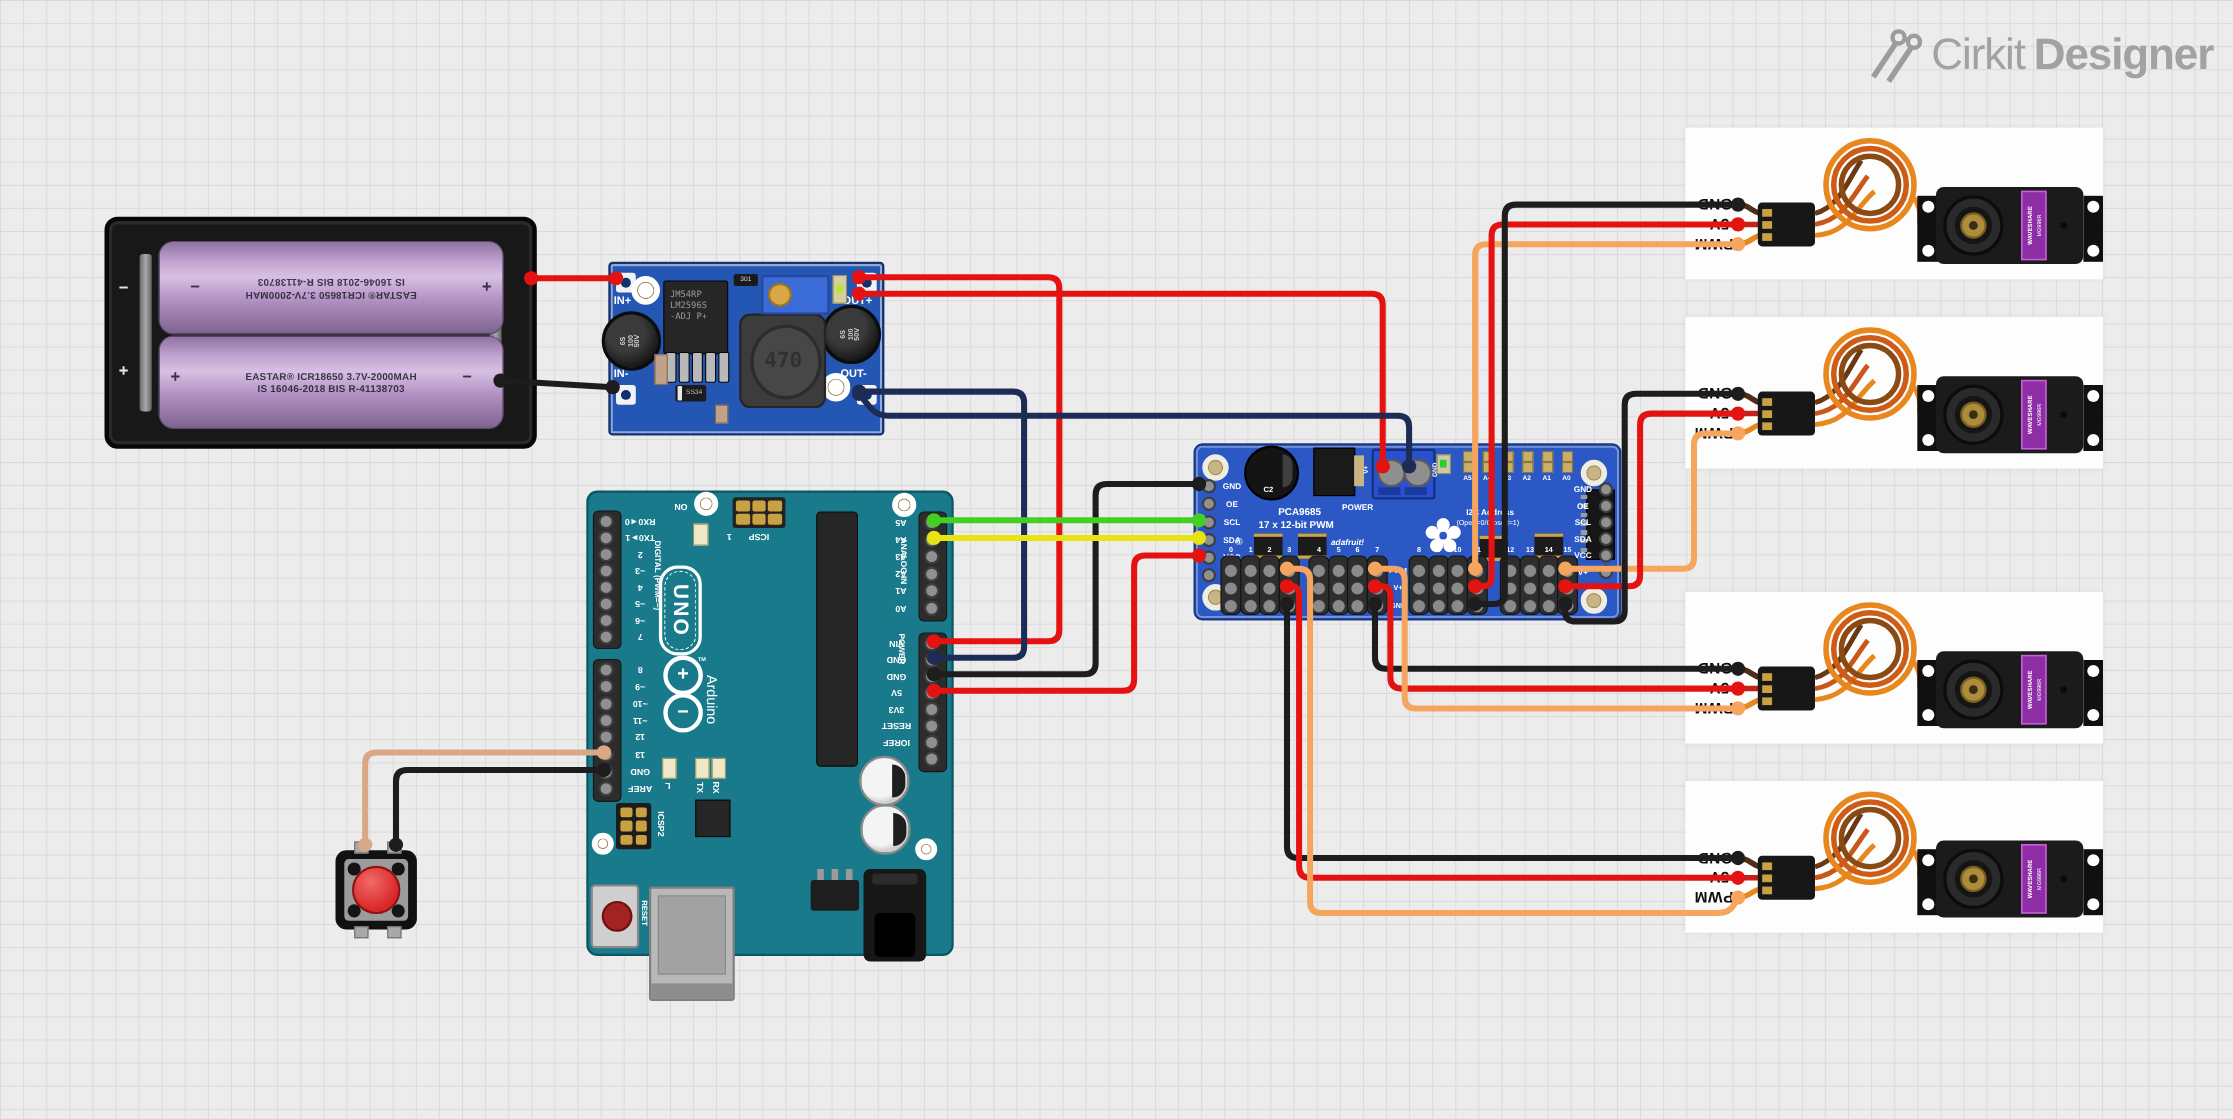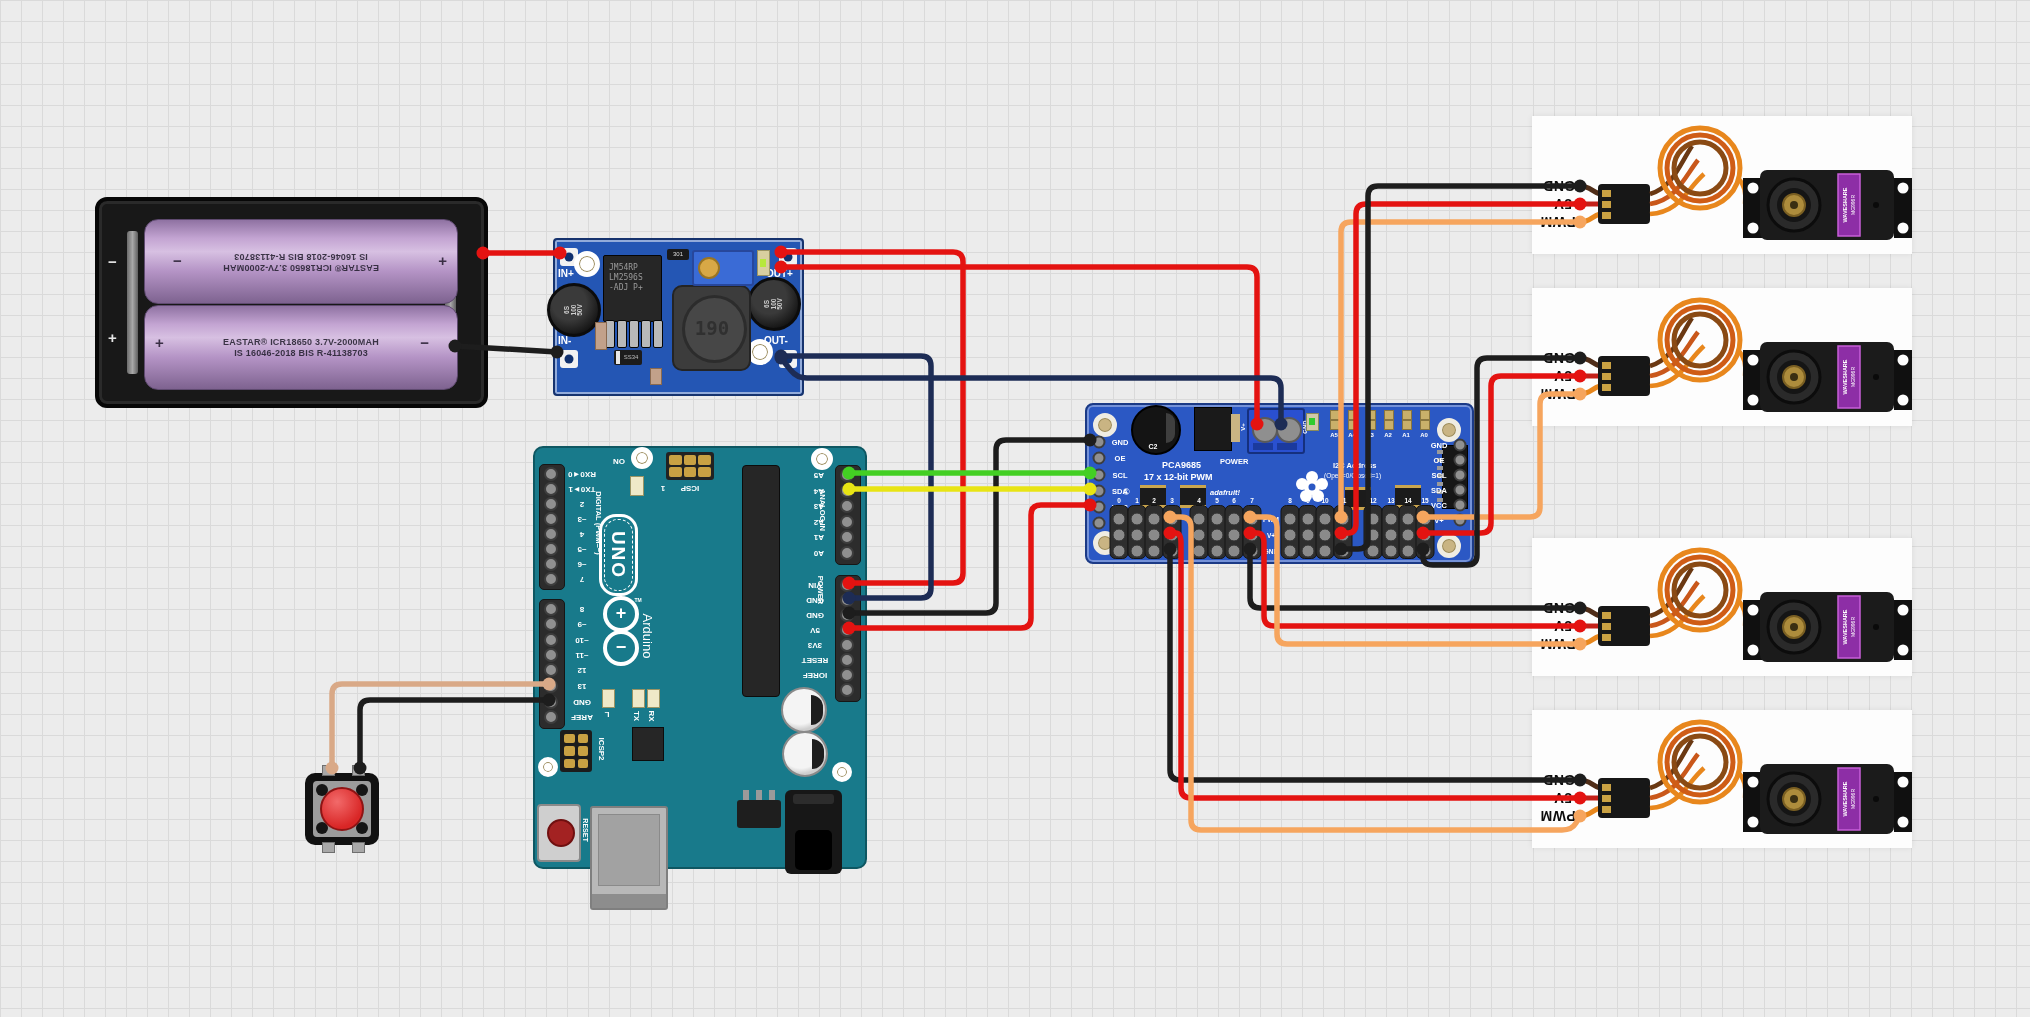--- a/index.html
+++ b/index.html
@@ -120,21 +120,21 @@
           <div>-ADJ P+</div>
       </div>
     </div>
     <div class="chip" style="left:50px;top:80px;width:8px;height:26px;background:#b9b9b9;"></div>
     <div class="chip" style="left:62px;top:80px;width:8px;height:26px;background:#b9b9b9;"></div>
     <div class="chip" style="left:74px;top:80px;width:8px;height:26px;background:#b9b9b9;"></div>
     <div class="chip" style="left:86px;top:80px;width:8px;height:26px;background:#b9b9b9;"></div>
     <div class="chip" style="left:98px;top:80px;width:8px;height:26px;background:#b9b9b9;"></div>
     <div class="abs" style="left:117px;top:45px;width:75px;height:82px;background:#3c3c3c;border-radius:10px;border:2px solid #242424;">
       <div class="abs" style="left:8px;top:8px;width:59px;height:62px;border-radius:50%;background:#474747;border:3px solid #2c2c2c;"></div>
-      <span class="ctr" style="left:38px;top:41px;color:#303030;font-size:19px;font-weight:700;font-family:'DejaVu Sans Mono',monospace;">190</span>
+      <span class="ctr" style="left:38px;top:41px;color:#303030;font-size:19px;font-weight:700;font-family:'DejaVu Sans Mono',monospace;">470</span>
     </div>
     <div class="abs" style="left:137px;top:10px;width:58px;height:32px;background:#3a6bd6;border:2px solid #27479c;border-radius:3px;">
       <div class="abs" style="left:4px;top:5px;width:18px;height:18px;border-radius:50%;background:#d8a846;border:2px solid #9a7422;"></div>
     </div>
     <div class="abs" style="left:112px;top:9px;width:22px;height:11px;background:#1a1a1a;border-radius:2px;">
       <span class="ctr" style="left:11px;top:5px;color:#ddd;font-size:6px;">301</span>
     </div>
     <div class="abs" style="left:202px;top:10px;width:11px;height:24px;background:#d8cfa0;border:1px solid #9a9364;">
       <div class="abs" style="left:2px;top:8px;width:6px;height:8px;background:#b6e83c;"></div>
     </div>
@@ -698,13 +698,25 @@
       <circle cx="1170" cy="549" r="6.5" fill="#1d1d1d"></circle>
       <circle cx="1580" cy="780" r="6.5" fill="#1d1d1d"></circle>
       <path d="M 1170 533 L 1175.5 533 Q 1181 533 1181 543 L 1181 788 Q 1181 798 1191 798 L 1580 798" stroke="#e41311" stroke-width="5.5" fill="none" stroke-linecap="round"></path>
       <circle cx="1170" cy="533" r="6.5" fill="#e41311"></circle>
       <circle cx="1580" cy="798" r="6.5" fill="#e41311"></circle>
       <path d="M 1170 517 L 1181 517 Q 1191 517 1191 527 L 1191 820 Q 1191 830 1201 830 L 1562 830 Q 1572 830 1576 823 L 1580 816" stroke="#f6a55e" stroke-width="5.5" fill="none" stroke-linecap="round"></path>
       <circle cx="1170" cy="517" r="6.5" fill="#f6a55e"></circle>
       <circle cx="1580" cy="816" r="6.5" fill="#f6a55e"></circle>
     </svg>
 
+  <div id="logo">
+    <svg width="52" height="52" viewBox="0 0 52 52">
+      <g stroke="#9c9c9c" fill="none">
+        <line x1="7" y1="46" x2="27" y2="16" stroke-width="5"></line>
+          <circle cx="30" cy="10" r="5.5" stroke-width="4"></circle>
+        <line x1="21" y1="50" x2="41" y2="20" stroke-width="5"></line>
+          <circle cx="44" cy="14" r="5.5" stroke-width="4"></circle>
+      </g>
+    </svg>
+    <span class="t1">Cirkit</span>
+    <span class="t2">Designer</span>
+  </div>
 </div>
 
 </body></html>

